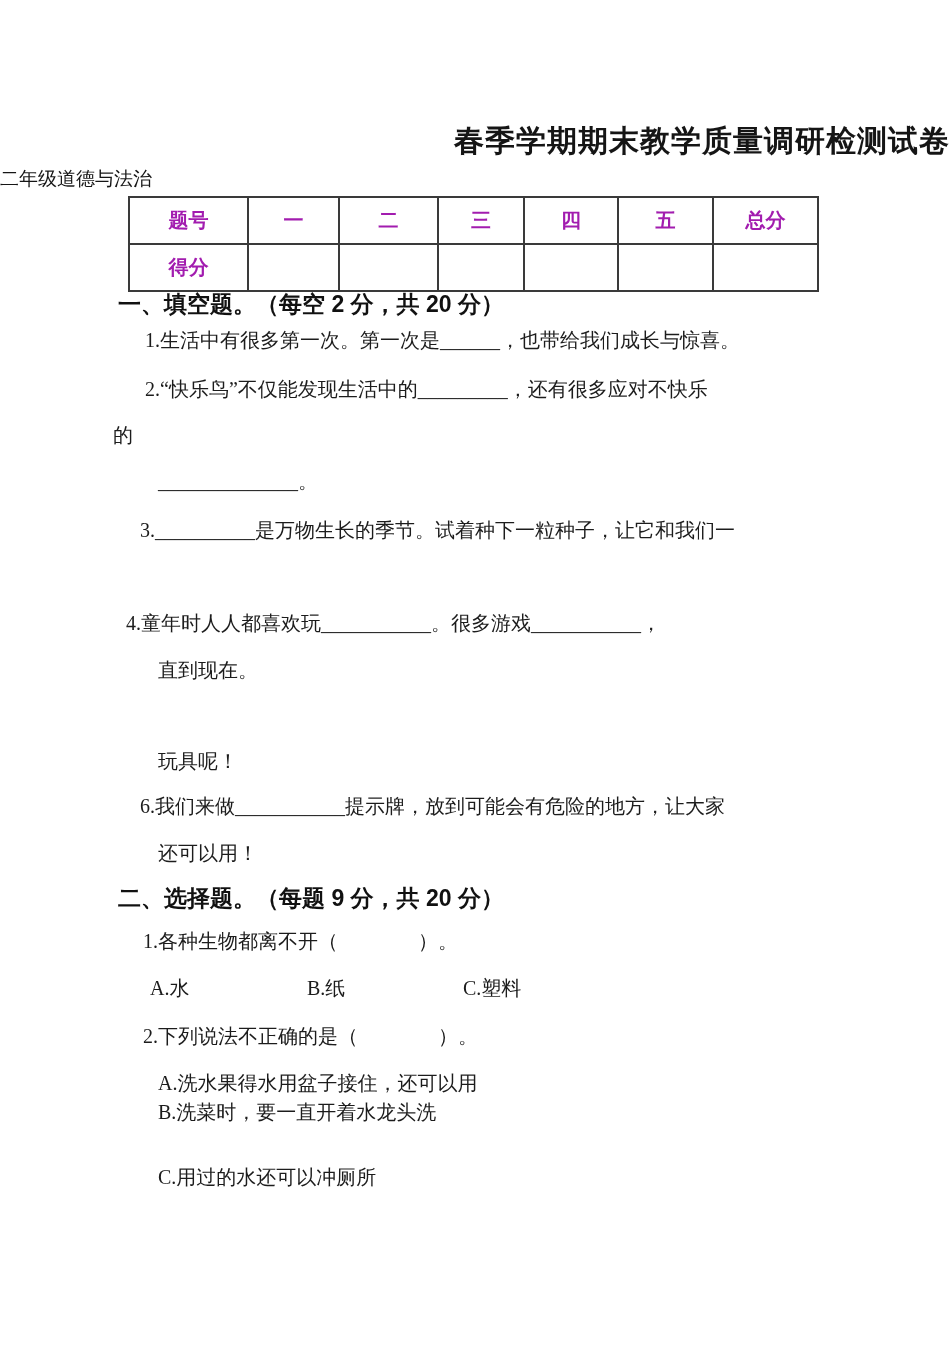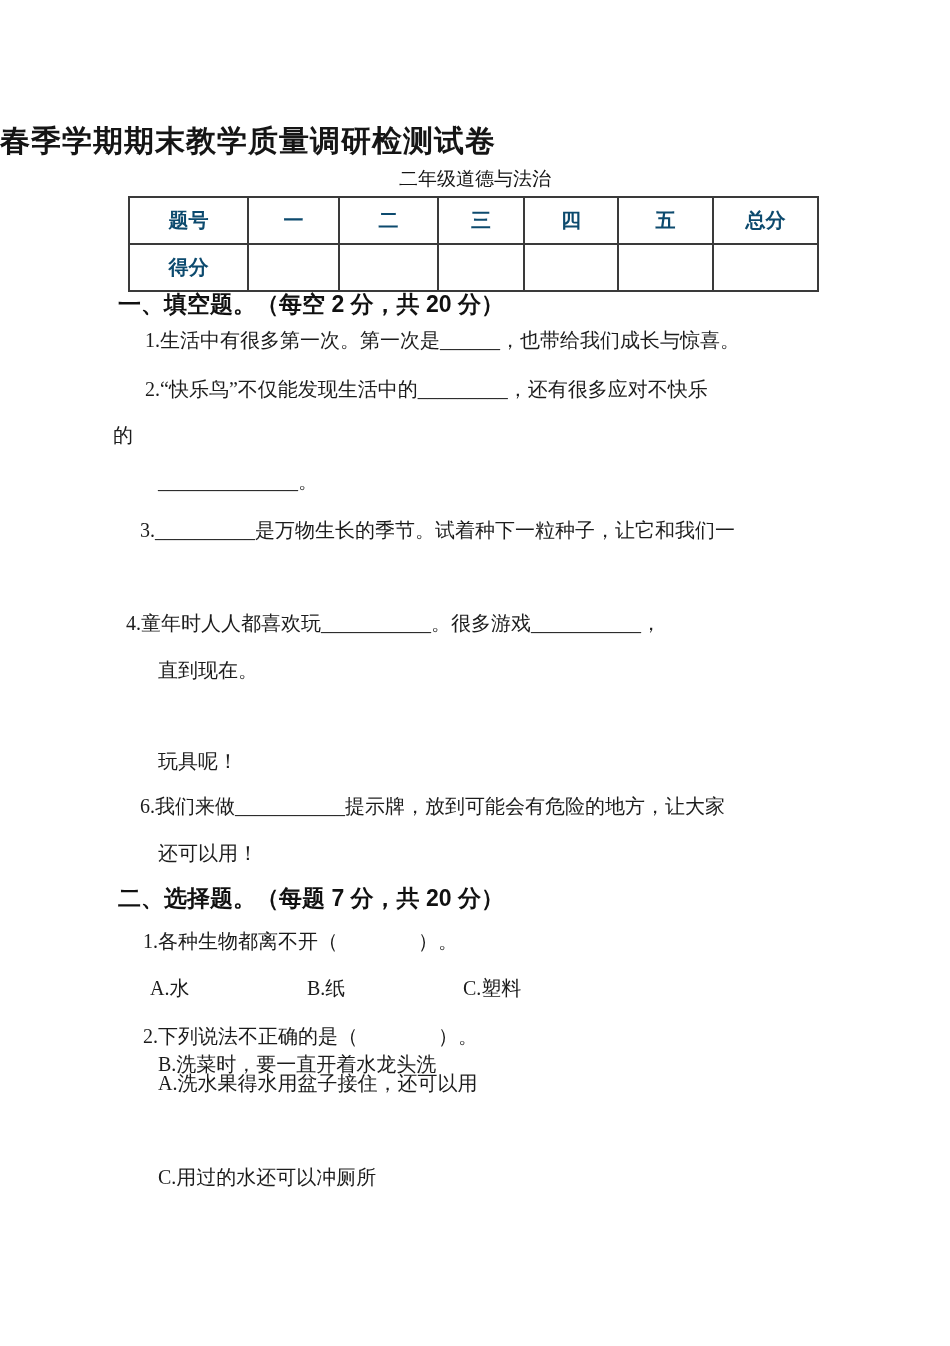--- a/index.html
+++ b/index.html
@@ -6,34 +6,34 @@
   .page{
     position:relative;
     width:950px;height:1346px;
     background:#ffffff;
     color:#151515;
     font-family:"Liberation Serif","DejaVu Serif",serif;
     overflow:hidden;
   }
   .abs{position:absolute;white-space:pre;line-height:32px;font-size:20px;}
   .paper-title{
-    left:0;top:121px;width:100%;text-align:left;
+    left:0;top:121px;width:100%;text-align:right;
     font-size:30px;font-weight:700;line-height:40px;
     letter-spacing:1px;
     font-family:"DejaVu Serif","Liberation Serif",serif;
   }
   .paper-subtitle{
-    left:0;top:166px;width:100%;text-align:center;
+    left:0;top:166px;width:100%;text-align:left;
     font-size:19px;line-height:26px;font-weight:400;
   }
   .score-table{
     position:absolute;left:128px;top:196px;
     border-collapse:collapse;table-layout:fixed;
     font-family:"Liberation Sans","DejaVu Sans",sans-serif;
-    font-weight:600;font-size:20px;color:#0c4a6e;
+    font-weight:600;font-size:20px;color:#a21caf;
   }
   .score-table td,.score-table th{
     border:2px solid #3a3a3a;
     height:45px;text-align:center;vertical-align:middle;
     font-weight:600;padding:0;
   }
   .section-heading{
     font-family:"Liberation Sans","DejaVu Sans",sans-serif;
     font-weight:700;font-size:23px;color:#111;text-align:center;
   }
@@ -91,27 +91,27 @@
   <div class="abs body-line" style="left:140px;top:514px">3.__________是万物生长的季节。试着种下一粒种子，让它和我们一</div>
 
   <div class="abs body-line" style="left:126px;top:607px">4.童年时人人都喜欢玩___________。很多游戏___________，</div>
   <div class="abs body-line" style="left:158px;top:654px">直到现在。</div>
 
   <div class="abs body-line" style="left:158px;top:745px">玩具呢！</div>
 
   <div class="abs body-line" style="left:140px;top:790px">6.我们来做___________提示牌，放到可能会有危险的地方，让大家</div>
   <div class="abs body-line" style="left:158px;top:837px">还可以用！</div>
 
-  <div class="abs section-heading" style="left:118px;top:882px">二、选择题。（每题 7 分，共 20 分）</div>
+  <div class="abs section-heading" style="left:118px;top:882px">二、选择题。（每题 9 分，共 20 分）</div>
 
   <div class="abs body-line" style="left:143px;top:925px">1.各种生物都离不开（　　　　）。</div>
 
   <div class="abs body-line" style="left:150px;top:972px">A.水</div>
   <div class="abs body-line" style="left:307px;top:972px">B.纸</div>
   <div class="abs body-line" style="left:463px;top:972px">C.塑料</div>
 
   <div class="abs body-line" style="left:143px;top:1020px">2.下列说法不正确的是（　　　　）。</div>
 
   <div class="abs body-line" style="left:158px;top:1067px">A.洗水果得水用盆子接住，还可以用</div>
-  <div class="abs body-line" style="left:158px;top:1048px">B.洗菜时，要一直开着水龙头洗</div>
+  <div class="abs body-line" style="left:158px;top:1096px">B.洗菜时，要一直开着水龙头洗</div>
   <div class="abs body-line" style="left:158px;top:1161px">C.用过的水还可以冲厕所</div>
 
 </div>
 
 </body></html>

